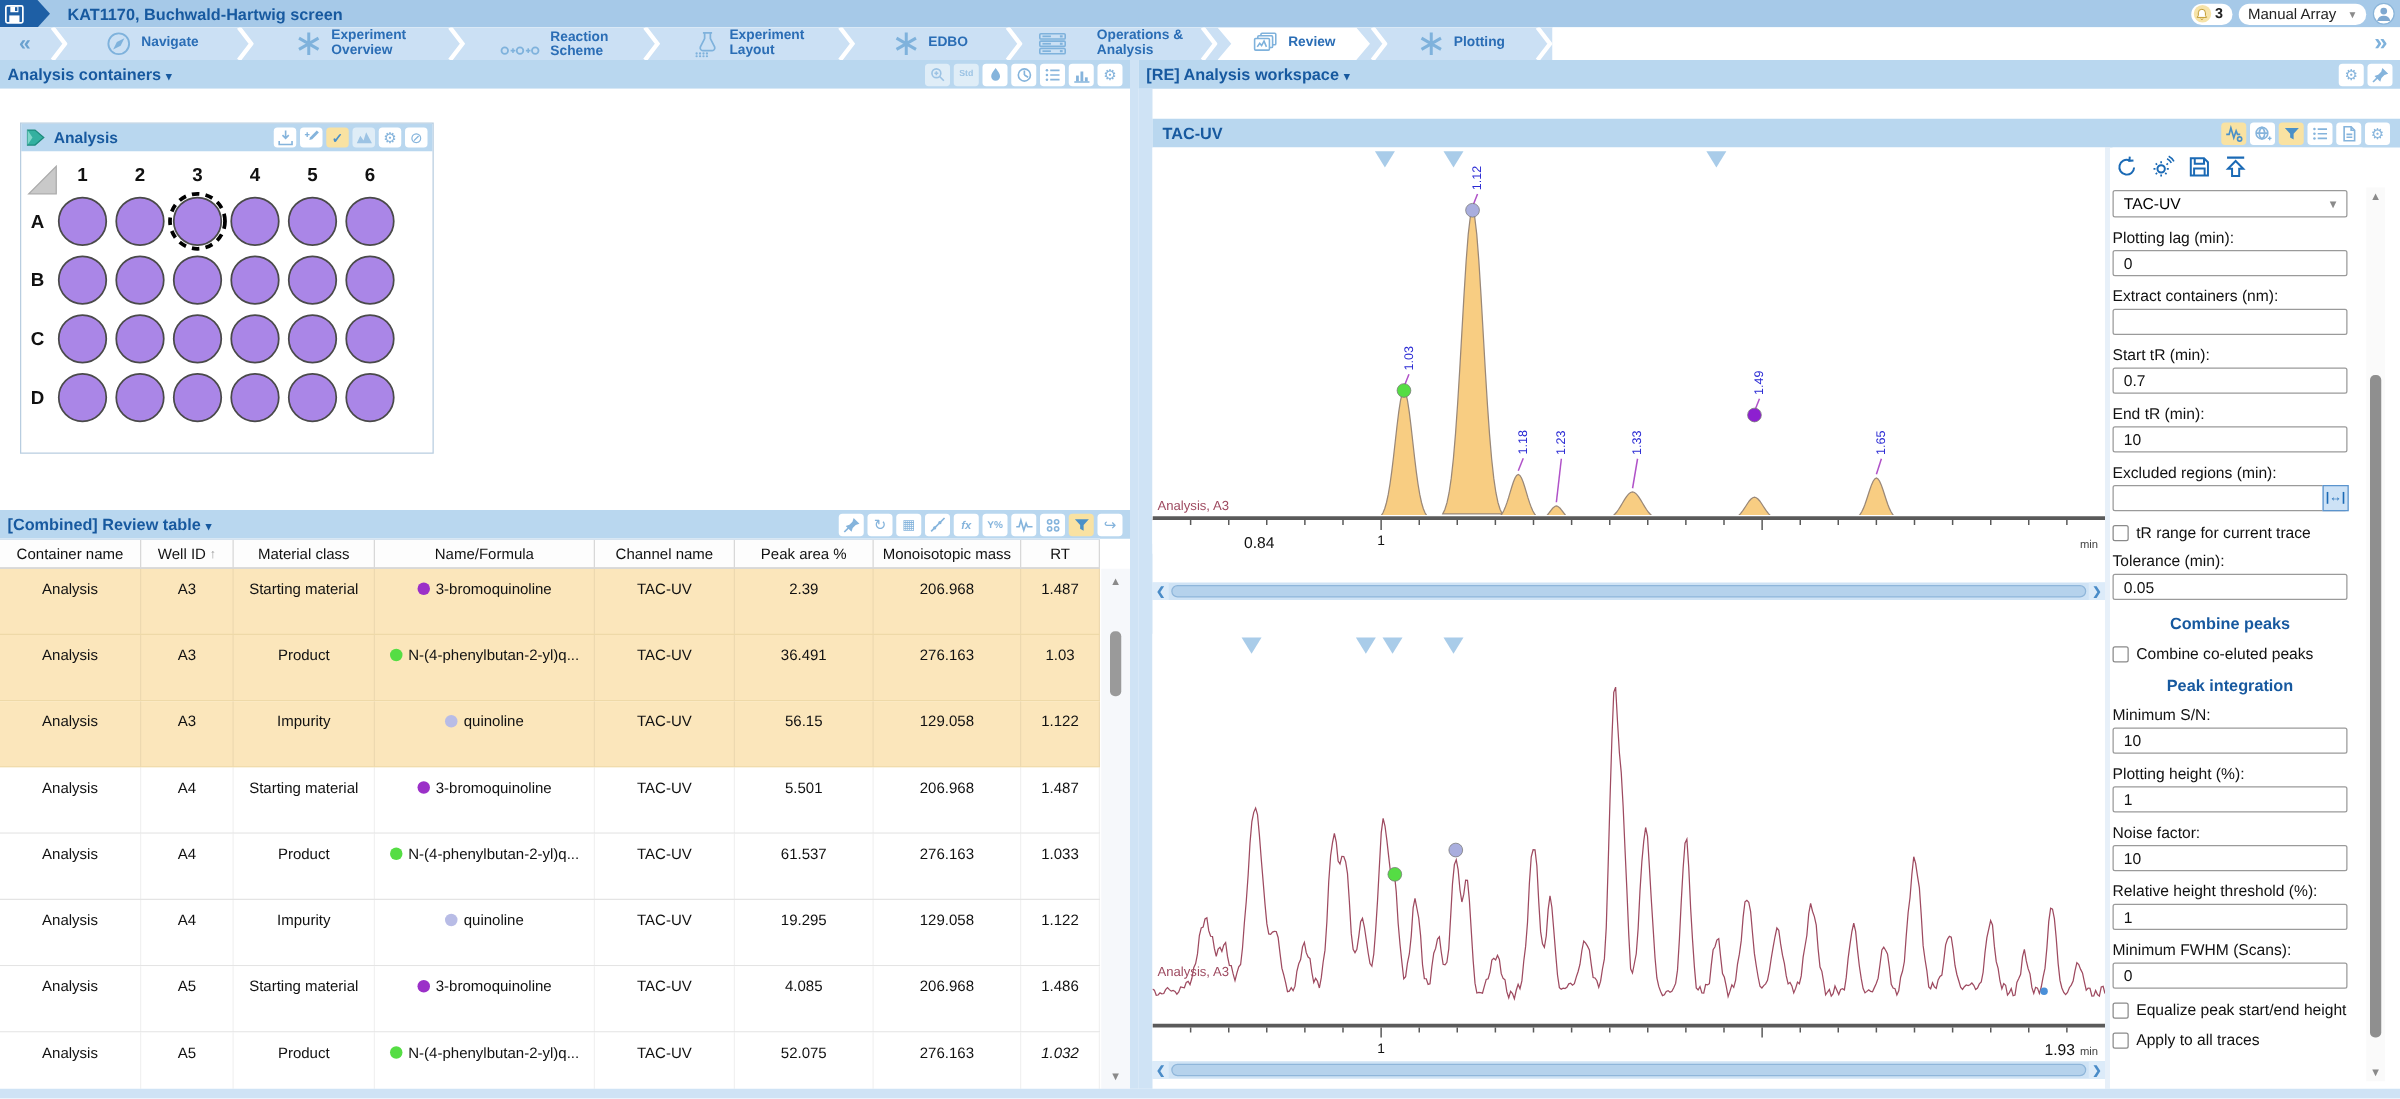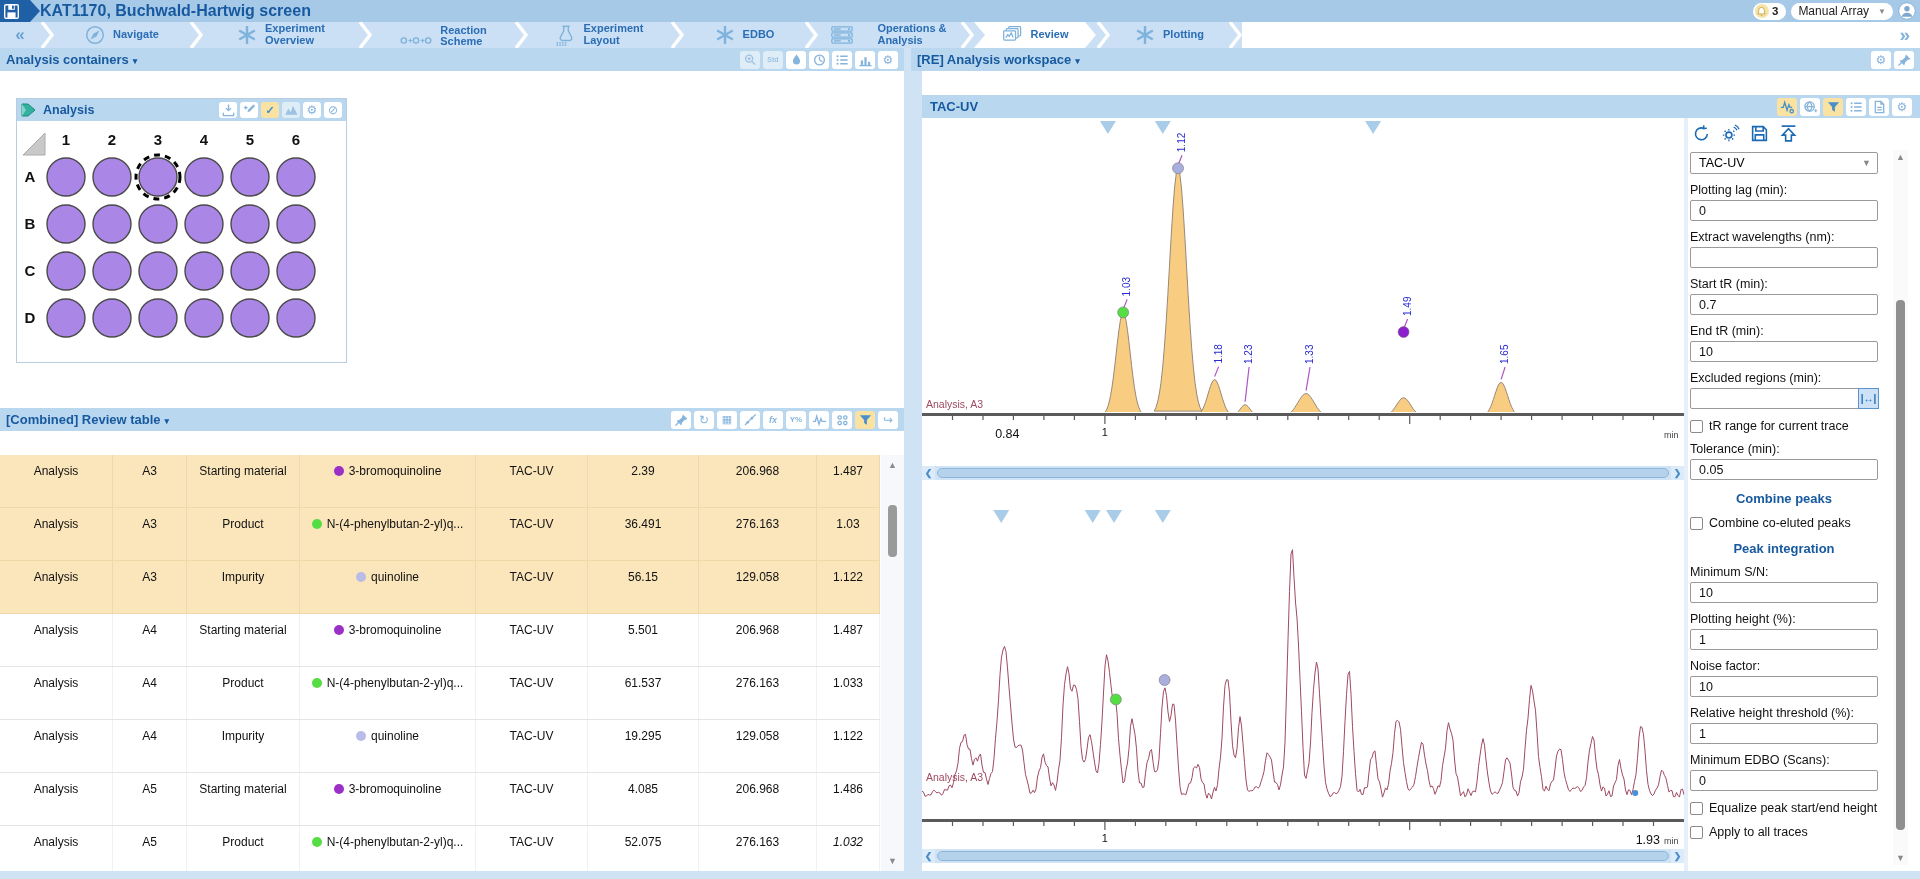--- a/index.html
+++ b/index.html
@@ -2,21 +2,21 @@
 <html><head>
 <meta charset="utf-8">
 <style>
   * { margin:0; padding:0; box-sizing:border-box; }
   body { font-family:"Liberation Sans", sans-serif; background:#fff; }
   .app { position:relative; width:1920px; height:879px; overflow:hidden; background:#fff; font-size:12px; }
 
   
   .titlebar { position:absolute; left:0; top:0; width:1920px; height:22px; background:#a6c9e8; display:flex; align-items:center; }
   .save-banner { width:40px; height:22px; background:#1e5fa5; clip-path:polygon(0 0,30px 0,40px 50%,30px 100%,0 100%); display:flex; align-items:center; padding-left:3px; cursor:pointer; }
-  .app-title { margin-left:0; font-weight:bold; font-size:16px; color:#17599f; }
+  .app-title { margin-left:14px; font-weight:bold; font-size:13px; color:#17599f; }
   .tb-right { position:absolute; right:4px; top:0; height:22px; display:flex; align-items:center; gap:5px; }
   .bell-pill { background:#fff; border-radius:9px; height:17px; display:flex; align-items:center; padding:0 8px 0 2px; gap:3px; cursor:pointer; }
   .bell-circle { width:14px; height:14px; border-radius:50%; background:#f6e3a9; display:flex; align-items:center; justify-content:center; }
   .bell-count { font-size:11.5px; color:#222; font-weight:bold; }
   .mode-pill { background:#fff; border-radius:9px; height:17px; display:flex; align-items:center; padding:0 7px; gap:9px; font-size:12px; color:#222; cursor:pointer; }
   .mode-pill .caret { font-size:8px; color:#8a8a8a; }
   .user-btn { width:18px; height:18px; cursor:pointer; }
 
   
   .navbar { position:absolute; left:0; top:22px; width:1920px; height:26px; background:#fff; display:flex; }
@@ -450,20 +450,30 @@
         <div class="tb-btn hl">
           <svg viewBox="0 0 16 15">
             <path d="M2 2.5h12L9.5 7.5v5l-3-1.8V7.5z" fill="currentColor" stroke="none"></path>
           </svg>
         </div>
         <div class="tb-btn">
           <span class="txt-ic" style="font-size:12px">↪</span>
         </div>
       </div>
   </div>
+  <div class="rtable-colhead" id="tableHead">
+      <div class="hcell" style="width: 113px;">Container name</div>
+      <div class="hcell" style="width: 74px;">Well ID<span class="sort-arrow">↑</span></div>
+      <div class="hcell" style="width: 113px;">Material class</div>
+      <div class="hcell" style="width: 176px;">Name/Formula</div>
+      <div class="hcell" style="width: 112px;">Channel name</div>
+      <div class="hcell" style="width: 111px;">Peak area %</div>
+      <div class="hcell" style="width: 118px;">Monoisotopic mass</div>
+      <div class="hcell" style="width: 63px;">RT</div>
+    </div>
   <div class="rtable-body" id="tableBody">
       <div class="t-row hl">
         <div class="t-cell" style="width: 113px;">Analysis</div>
         <div class="t-cell" style="width: 74px;">A3</div>
         <div class="t-cell" style="width: 113px;">Starting material</div>
         <div class="t-cell" style="width: 176px;">
           <span class="dot" style="background: rgb(155, 48, 200);"></span>
           <span>3-bromoquinoline</span>
         </div>
         <div class="t-cell" style="width: 112px;">TAC-UV</div>
@@ -763,21 +773,21 @@
             <path d="M2.5 2h13" stroke-width="1.6"></path>
             <path d="M6.3 16v-5.5H3.2L9 4.5l5.8 6h-3.1V16z"></path>
           </svg></span>
       </div>
       <div class="set-sel">
         <span>TAC-UV</span>
         <span class="caret">▼</span>
       </div>
       <div class="set-label">Plotting lag (min):</div>
       <div class="set-inputwrap" style="width: 188px;"><input class="set-input" readonly="" value="0" style=""></div>
-      <div class="set-label">Extract wavelengths (nm):</div>
+      <div class="set-label">Extract containers (nm):</div>
       <div class="set-inputwrap" style="width: 188px;"><input class="set-input" readonly="" style=""></div>
       <div class="set-label">Start tR (min):</div>
       <div class="set-inputwrap" style="width: 188px;"><input class="set-input" readonly="" value="0.7" style=""></div>
       <div class="set-label">End tR (min):</div>
       <div class="set-inputwrap" style="width: 188px;"><input class="set-input" readonly="" value="10" style=""></div>
       <div class="set-label">Excluded regions (min):</div>
       <div class="set-inputwrap" style="width: 188px;"><input class="set-input" readonly="" style=""><div class="range-btn">
           <span class="txt-ic" style="font-size:10px;font-weight:bold">|↔|</span>
         </div></div>
       <div class="set-check">
@@ -793,21 +803,21 @@
       </div>
       <div class="set-heading">Peak integration</div>
       <div class="set-label">Minimum S/N:</div>
       <div class="set-inputwrap" style="width: 188px;"><input class="set-input" readonly="" value="10" style=""></div>
       <div class="set-label">Plotting height (%):</div>
       <div class="set-inputwrap" style="width: 188px;"><input class="set-input" readonly="" value="1" style=""></div>
       <div class="set-label">Noise factor:</div>
       <div class="set-inputwrap" style="width: 188px;"><input class="set-input" readonly="" value="10" style=""></div>
       <div class="set-label">Relative height threshold (%):</div>
       <div class="set-inputwrap" style="width: 188px;"><input class="set-input" readonly="" value="1" style=""></div>
-      <div class="set-label">Minimum EDBO (Scans):</div>
+      <div class="set-label">Minimum FWHM (Scans):</div>
       <div class="set-inputwrap" style="width: 188px;"><input class="set-input" readonly="" value="0" style=""></div>
       <div class="set-check">
         <span class="cbox"></span>
         <span>Equalize peak start/end height</span>
       </div>
       <div class="set-check">
         <span class="cbox"></span>
         <span>Apply to all traces</span>
       </div>
     </div>

